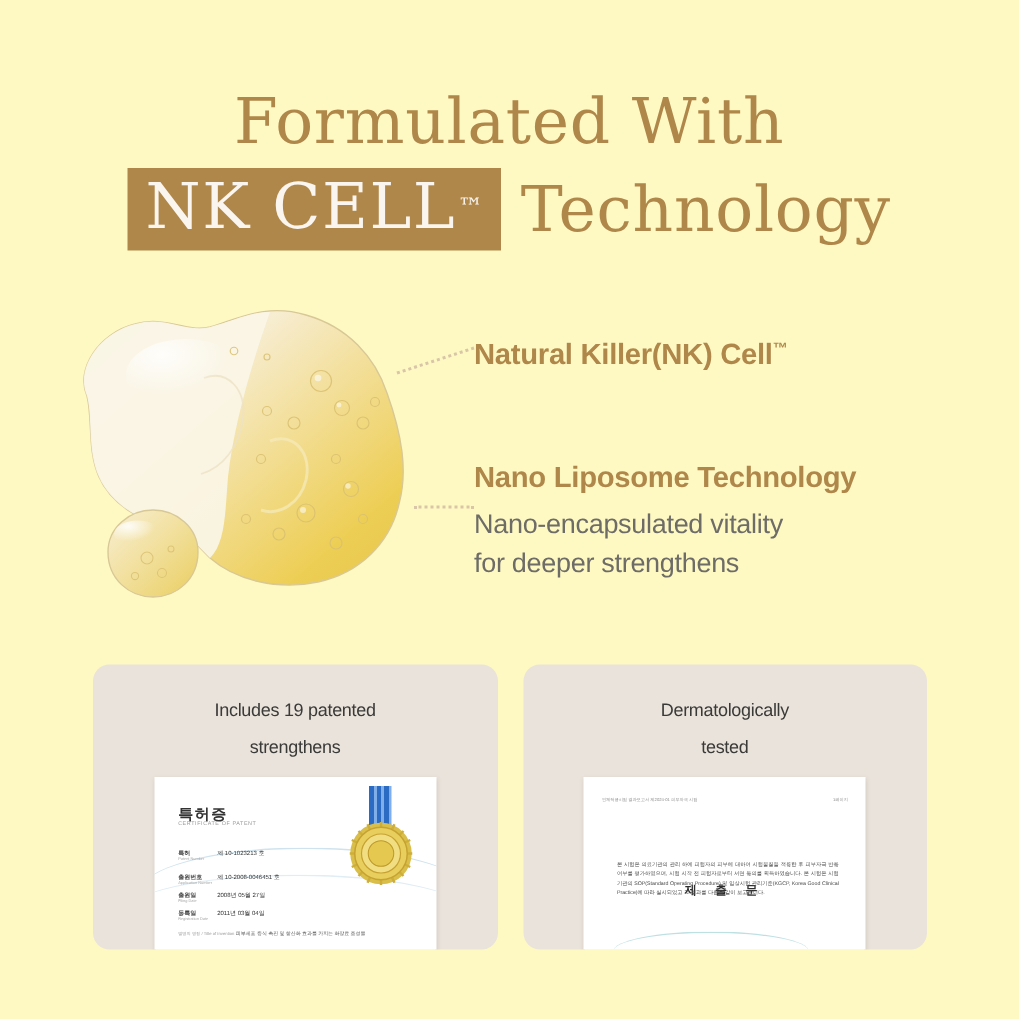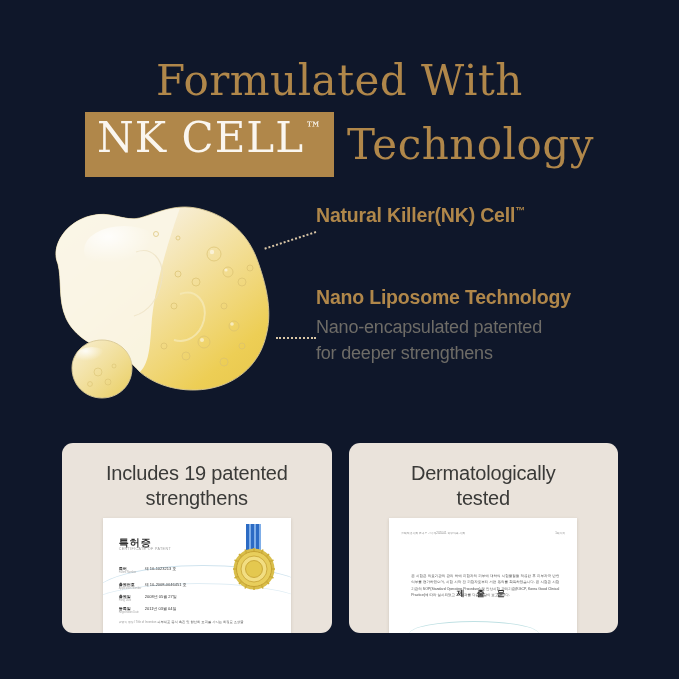--- a/index.html
+++ b/index.html
@@ -13,21 +13,21 @@
   body {
     background: #F4F1EC;
     font-family: "Liberation Sans", sans-serif;
     position: relative;
   }
 
   #page {
     position: relative;
     width: 679px;
     height: 679px;
-    background: #0f172a;
+    background: #fef9c3;
   }
 
   
   #title-block {
     position: absolute;
     top: 56px;
     left: 0;
     width: 679px;
     text-align: center;
     font-family: "DejaVu Serif", "Liberation Serif", serif;
@@ -48,23 +48,23 @@
     white-space: nowrap;
     display: flex;
     align-items: center;
     justify-content: center;
     gap: 13px;
   }
 
   #nk-cell-badge {
     background: #B0874A;
     color: #FAF6EF;
-    padding: 4px 12px 17px 12px;
+    padding: 4px 12px 7px 12px;
     display: inline-flex;
-    align-items: flex-start;
+    align-items: center;
     line-height: 44px;
     letter-spacing: 1px;
   }
 
   #nk-cell-badge .tm {
     font-size: 17px;
     line-height: 20px;
     margin-left: 1px;
     margin-top: 2px;
     letter-spacing: 0;
@@ -103,21 +103,21 @@
   #connector-2 {
     left: 276px;
     top: 337px;
     width: 40px;
   }
 
   
   #features {
     position: absolute;
     left: 316px;
-    top: 198px;
+    top: 220px;
     width: 350px;
   }
 
   .feature-title {
     color: #B0874A;
     font-size: 19.5px;
     font-weight: bold;
     line-height: 25px;
     letter-spacing: -0.2px;
     white-space: nowrap;
@@ -153,21 +153,21 @@
   .card {
     position: relative;
     flex: 1;
     background: #EAE3DB;
     border-radius: 11px;
     overflow: hidden;
   }
 
   .card-title {
     color: #3A3A38;
-    font-size: 20px;
+    font-size: 12px;
     line-height: 25px;
     text-align: center;
     padding: 18px 16px 0 16px;
     letter-spacing: -0.2px;
   }
 
   .card-doc {
     position: absolute;
     left: 50%;
     transform: translateX(-50%);
@@ -395,21 +395,21 @@
       <div class="feature-title">
         <span>Natural Killer(NK) Cell</span><span class="tm">™</span>
       </div>
     </div>
 
     <div id="feature-2">
       <div class="feature-title">
         <span>Nano Liposome Technology</span><span class="tm"></span>
       </div>
       <div class="feature-desc">
-        <div>Nano-encapsulated patented</div>
+        <div>Nano-encapsulated vitality</div>
         <div>for deeper strengthens</div>
       </div>
     </div>
 
   </div>
 
   <div id="cards">
 
     <div class="card">
       <div class="card-title">

